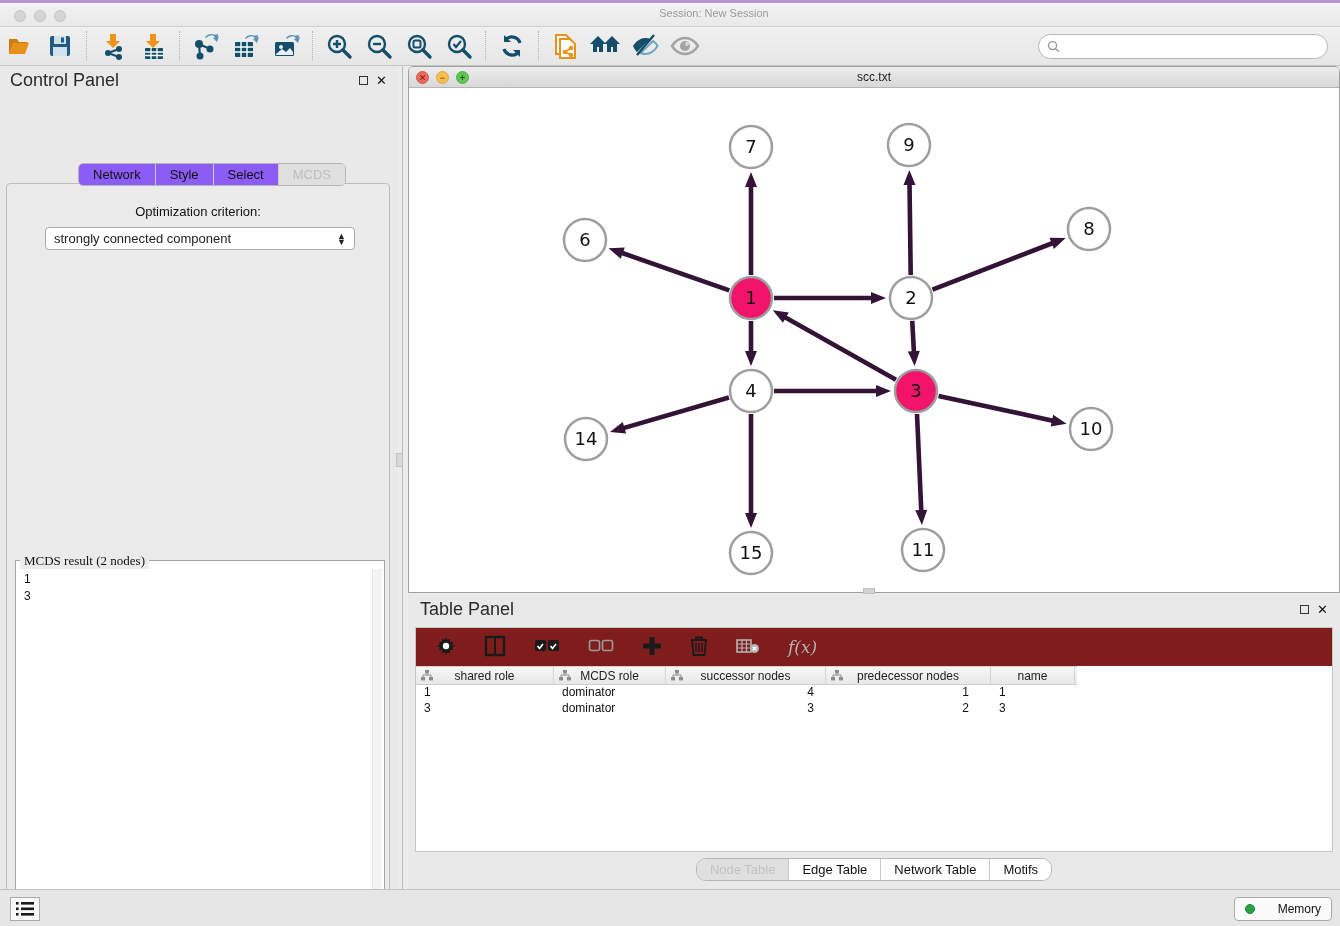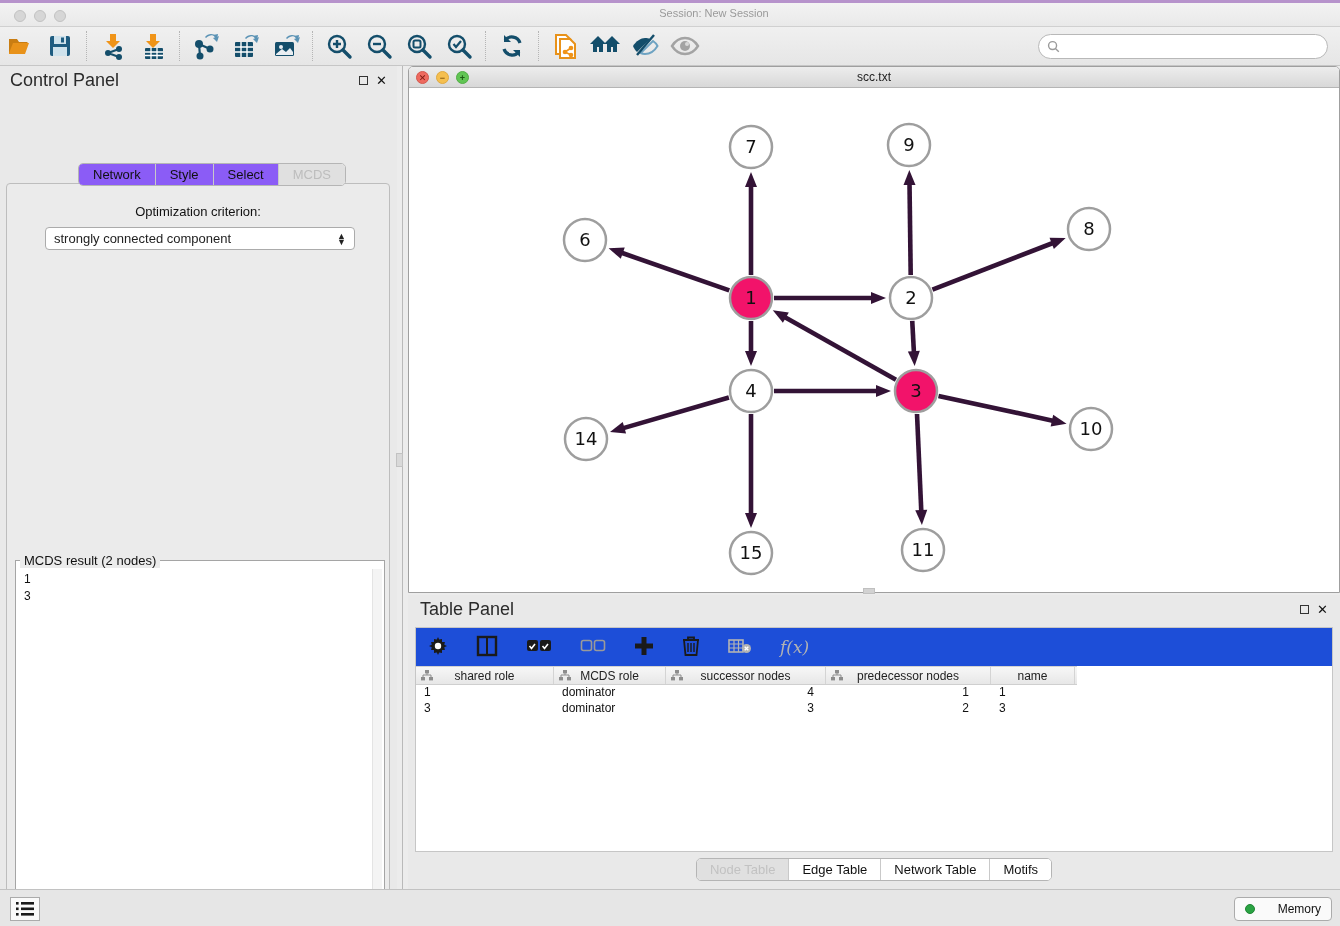--- a/index.html
+++ b/index.html
@@ -40,21 +40,21 @@
     border:1px solid #bdbdbd; border-radius:4px; background:#ebebeb; }
   .opt-label { position:absolute; top:20px; width:100%; text-align:center; font-size:13px; color:#111; }
   .opt-select { position:absolute; top:43px; left:38px; width:310px; height:23px; background:#fff;
     border:1px solid #ababab; border-radius:4px; display:flex; align-items:center; padding:0 8px; font-size:13px; }
   .opt-select .stepper { margin-left:auto; display:flex; flex-direction:column; line-height:6px; font-size:9px; color:#222; }
   .cp-buttons { position:absolute; top:76px; left:0; width:100%; display:flex; justify-content:center; gap:15px; }
   .mac-btn { background:#fff; border:1px solid #ababab; border-radius:5px; padding:3px 16px; font-size:13px; color:#111; }
 
   .mcds-fieldset { position:absolute; top:376px; left:8px; width:370px; height:378px;
     border:1px solid #a5a5a5; background:#fff; }
-  .mcds-legend { position:absolute; top:-8px; left:4px; background:#ebebeb; padding:0 4px; font-size:13px; color:#111; }
+  .mcds-legend { position:absolute; top:-8px; left:4px; background:#ebebeb; padding:0 4px; font-size:13px; color:#111;font-family:Liberation Serif, serif; }
   .mcds-area { position:absolute; inset:8px 2px 2px 2px; background:#fff; font-size:12px; line-height:17px; padding:2px 0 0 6px; color:#111; overflow:hidden; }
   .mcds-scroll { position:absolute; top:8px; right:2px; width:10px; bottom:2px; background:#f4f4f4; border-left:1px solid #e4e4e4; }
 
   
   .v-split { position:absolute; top:66px; left:402px; width:1px; height:823px; background:#b9b9b9; }
   .v-split-handle { position:absolute; top:453px; left:396px; width:7px; height:14px; background:#d9d9d9; border:1px solid #c2c2c2; }
   .h-split-handle { position:absolute; top:588px; left:863px; width:12px; height:6px; background:#d2d2d2; border:1px solid #c0c0c0; }
 
   
   .net-window { position:absolute; top:66px; left:408px; width:932px; height:527px;
@@ -64,33 +64,33 @@
   .net-lights { position:absolute; left:7px; top:4px; display:flex; gap:7px; }
   .light { width:13px; height:13px; border-radius:50%; font-size:9px; line-height:13px; text-align:center; font-weight:bold; }
   .light.red { background:#ee6a5f; border:1px solid #d3584e; color:#7d1810; }
   .light.yellow { background:#f5bf4f; border:1px solid #dfa940; color:#8a5d10; }
   .light.green { background:#61c554; border:1px solid #52ad45; color:#1d5c14; }
   .net-canvas { position:absolute; top:21px; left:0; width:932px; height:506px; background:#fff; }
 
   
   .table-panel { position:absolute; top:595px; left:408px; width:932px; height:294px; background:#e9e9e9; }
   .tp-content { position:absolute; top:32px; left:7px; width:918px; height:225px; background:#fff; border:1px solid #c6c6c6; }
-  .tp-toolbar { height:38px; display:flex; align-items:center; padding-left:12px; gap:28px; background:#1d4ed8; }
+  .tp-toolbar { height:38px; display:flex; align-items:center; padding-left:20px; gap:28px; background:#7f1d1d; }
   .tp-table-head { display:flex; height:19px; background:linear-gradient(#f7f7f7,#e7e7e7); border-top:1px solid #d2d2d2; border-bottom:1px solid #cfcfcf; width:661px; }
   .th-cell { position:relative; display:flex; align-items:center; justify-content:center; font-size:12px; color:#222; border-right:1px solid #d4d4d4; }
   .th-cell svg { position:absolute; left:5px; }
   .col-0 { width:138px; } .col-1 { width:112px; } .col-2 { width:160px; } .col-3 { width:165px; } .col-4 { width:84px; }
   .tp-row { display:flex; height:16px; font-size:12px; color:#111; width:661px; }
   .td-cell { overflow:hidden; white-space:nowrap; }
   .td-cell.al { text-align:left; padding-left:8px; }
   .td-cell.ar { text-align:right; }
   .td-cell.col-2 { padding-right:12px; } .td-cell.col-3 { padding-right:22px; }
 
   .tp-tabs { position:absolute; bottom:8px; left:0; width:100%; display:flex; justify-content:center; }
-  .tp-tabgroup { display:flex; border:1px solid #b5b5b5; border-radius:5px; overflow:hidden; background:#fff; }
+  .tp-tabgroup { display:flex; border:1px solid #b5b5b5; border-radius:10px; overflow:hidden; background:#fff; }
   .tp-tab { padding:3px 13px; font-size:13px; background:#fff; color:#111; border-right:1px solid #c9c9c9; }
   .tp-tab:last-child { border-right:none; }
   .tp-tab.active { background:#e0e0e0; color:#c2c2c2; }
 
   
   .statusbar { position:absolute; top:889px; left:0; width:1340px; height:37px; background:#e6e6e6; border-top:1px solid #c2c2c2; }
   .list-btn { position:absolute; left:10px; top:7px; width:30px; height:24px; background:#fafafa; border:1px solid #ababab; display:flex; align-items:center; justify-content:center; }
   .memory-btn { position:absolute; right:8px; top:7px; height:24px; background:#fafafa; border:1px solid #ababab; border-radius:4px;
     display:flex; align-items:center; gap:23px; padding:0 10px; font-size:12px; color:#111; }
   .mem-dot { width:10px; height:10px; border-radius:50%; background:#2aa343; border:1px solid #1f8534; }

